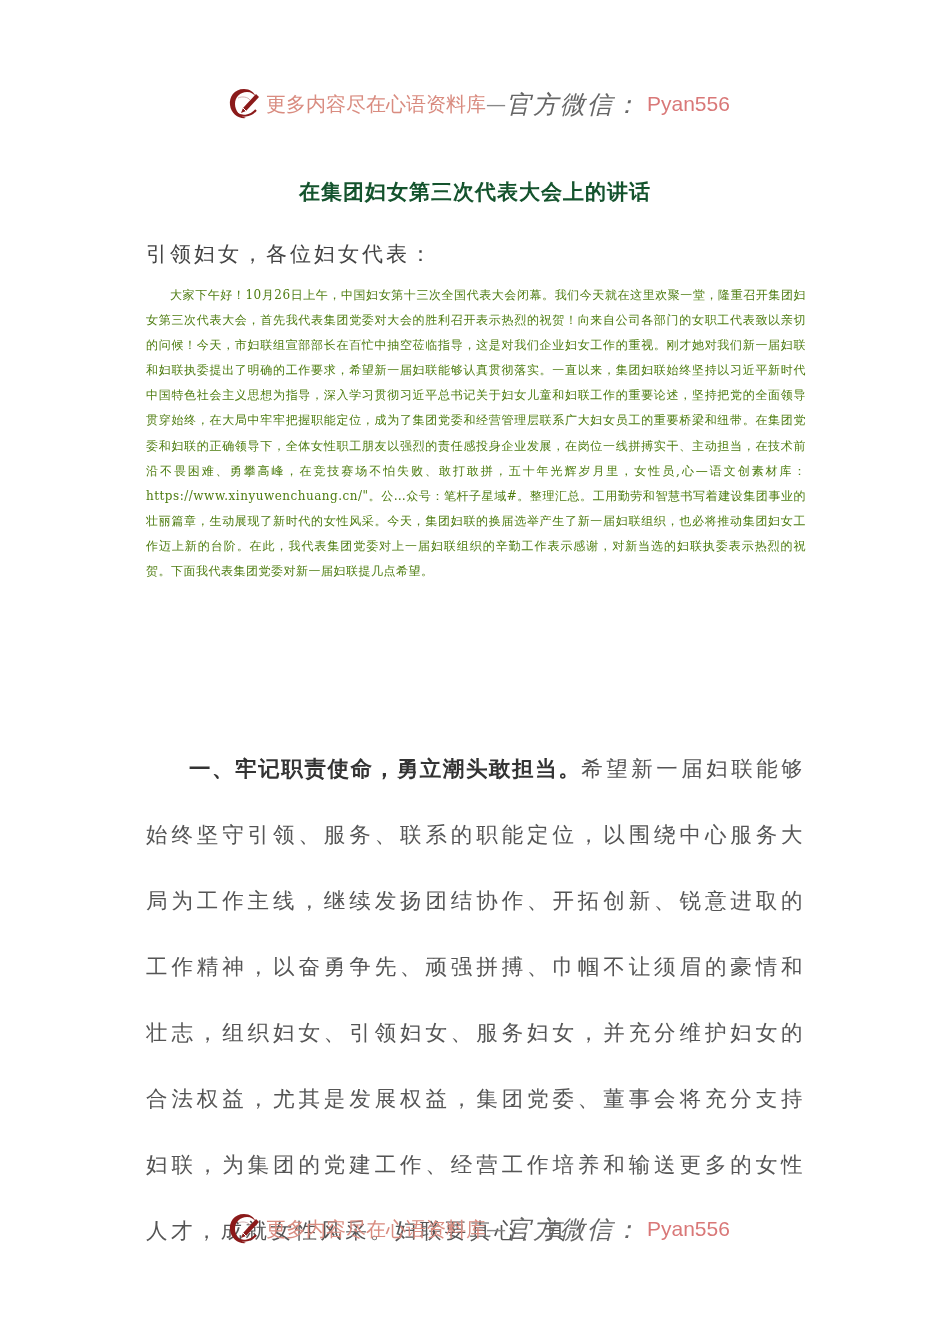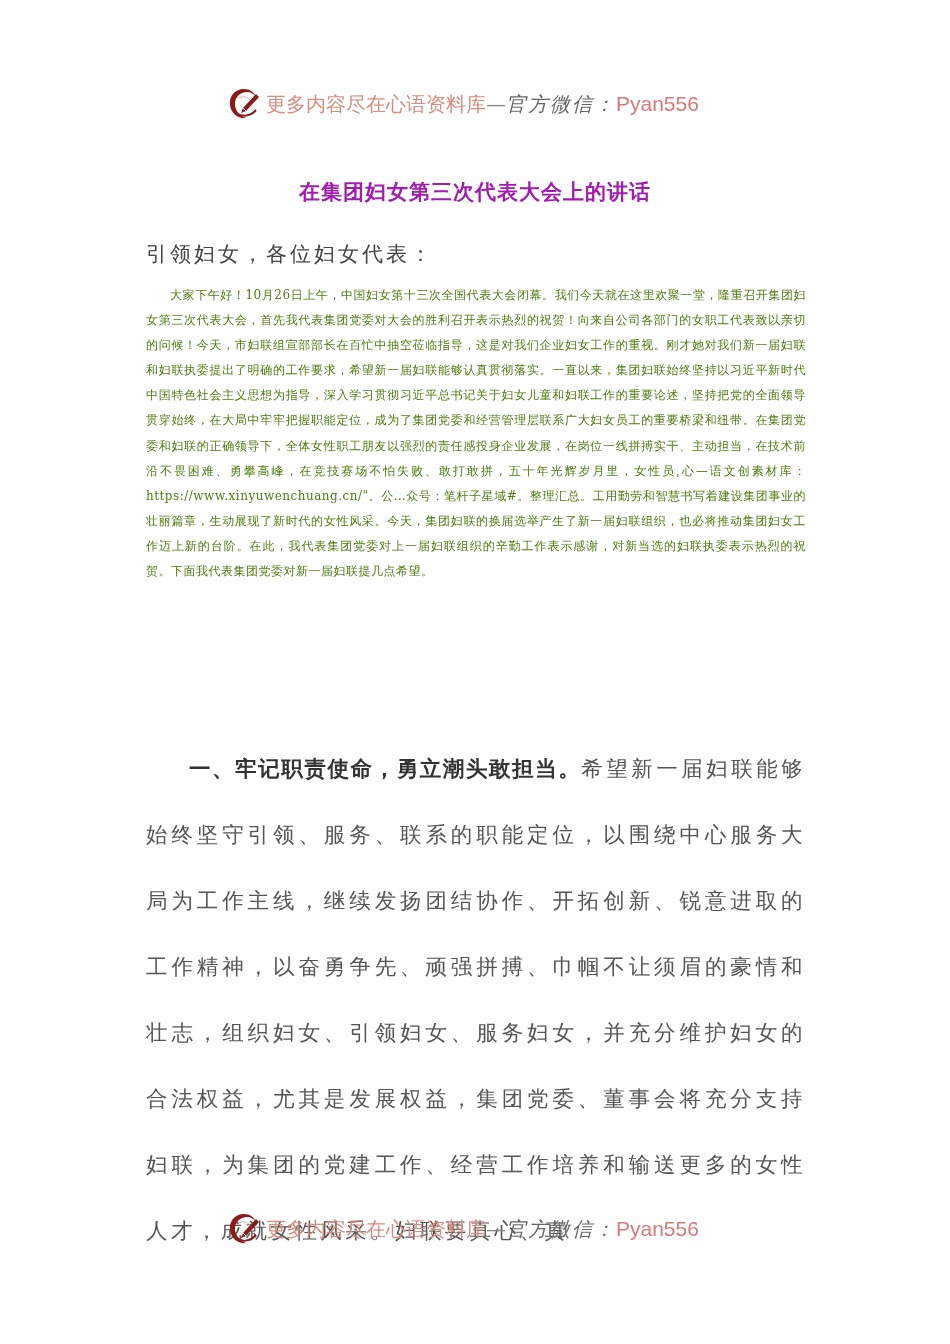--- a/index.html
+++ b/index.html
@@ -3,24 +3,24 @@
 <meta charset="utf-8">
 <style>
   html, body { margin: 0; padding: 0; background: #ffffff; }
   body { width: 950px; height: 1344px; position: relative; overflow: hidden;
          font-family: "DejaVu Serif", serif; color: #333; }
   .banner { position: absolute; left: 0; width: 826px; height: 44px; }
   .banner-inner { position: absolute; left: 226px; top: 0; height: 44px; display: flex; align-items: center; white-space: nowrap; }
   .logo { width: 36px; height: 36px; margin-right: 4px; }
   .banner-main { font-family: "DejaVu Serif", serif; font-size: 20px; color: #d98c80; letter-spacing: 0px; }
   .banner-dash { font-size: 20px; color: #888; }
-  .banner-wx { font-family: "DejaVu Serif", serif; font-size: 20px; color: #666; font-style: italic; letter-spacing: 2px; }
-  .banner-id { font-family: "Liberation Sans", sans-serif; font-size: 21px; color: #d97878; margin-left: 0; }
+  .banner-wx { font-family: "DejaVu Serif", serif; font-size: 25px; color: #666; font-style: italic; letter-spacing: 2px; }
+  .banner-id { font-family: "Liberation Sans", sans-serif; font-size: 21px; color: #d97878; margin-left: 6px; }
   .title { position: absolute; top: 178px; left: 0; width: 950px; text-align: center;
-           font-family: "DejaVu Sans", sans-serif; font-weight: bold; font-size: 21px; color: #a21caf; letter-spacing: 1px; }
+           font-family: "DejaVu Sans", sans-serif; font-weight: bold; font-size: 21px; color: #14532d; letter-spacing: 1px; }
   .salutation { position: absolute; top: 240px; left: 146px; font-size: 21px; color: #444; letter-spacing: 3px; }
   .para1 { position: absolute; top: 283px; left: 146px; width: 660px; font-size: 12px; line-height: 25.1px;
            color: #4d7c0f; text-align: justify; text-indent: 2em; letter-spacing: 0.5px; }
   .para2 { position: absolute; top: 736px; left: 146px; width: 660px; font-size: 21.5px; line-height: 66px;
            color: #555; text-align: justify; text-indent: 2em; letter-spacing: 3.4px; }
   .para2 .heading { font-weight: bold; color: #333; font-family: "DejaVu Sans", sans-serif; letter-spacing: 1.5px; }
 </style>
 </head>
 <body>
 

